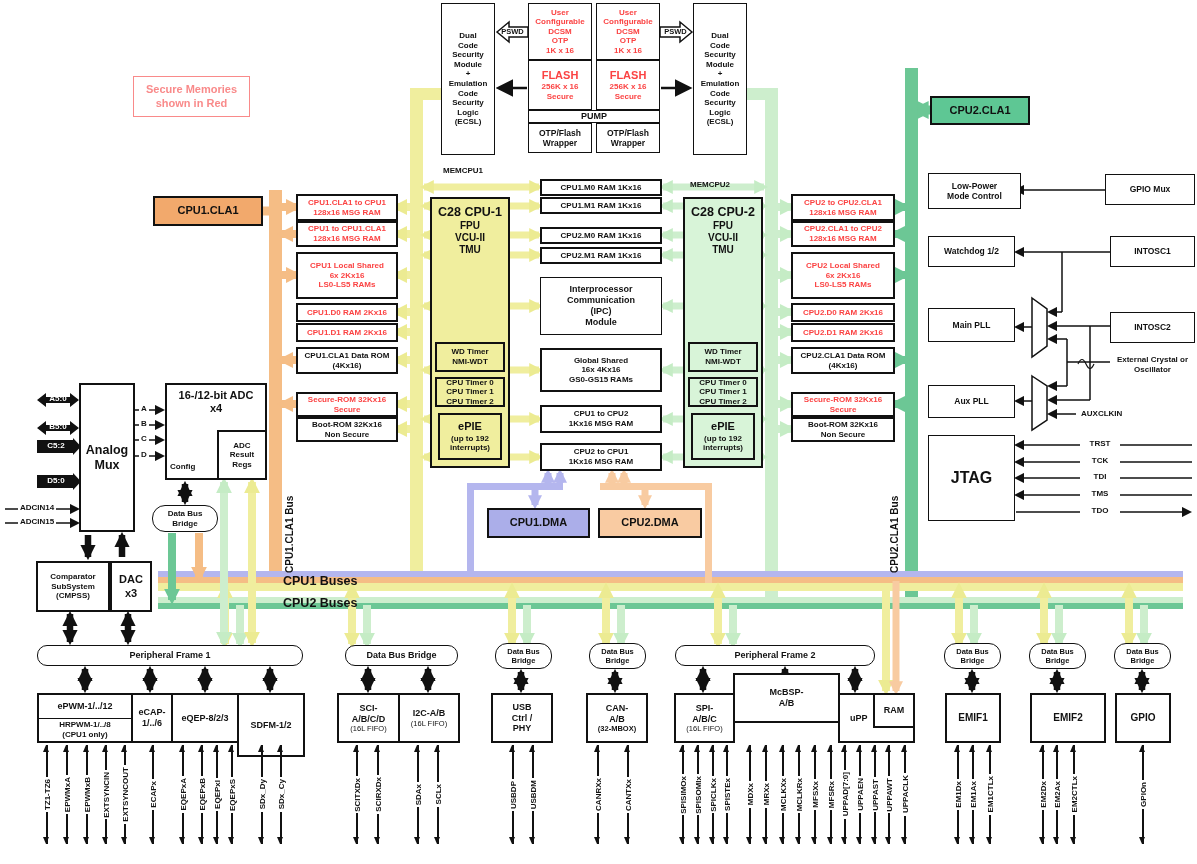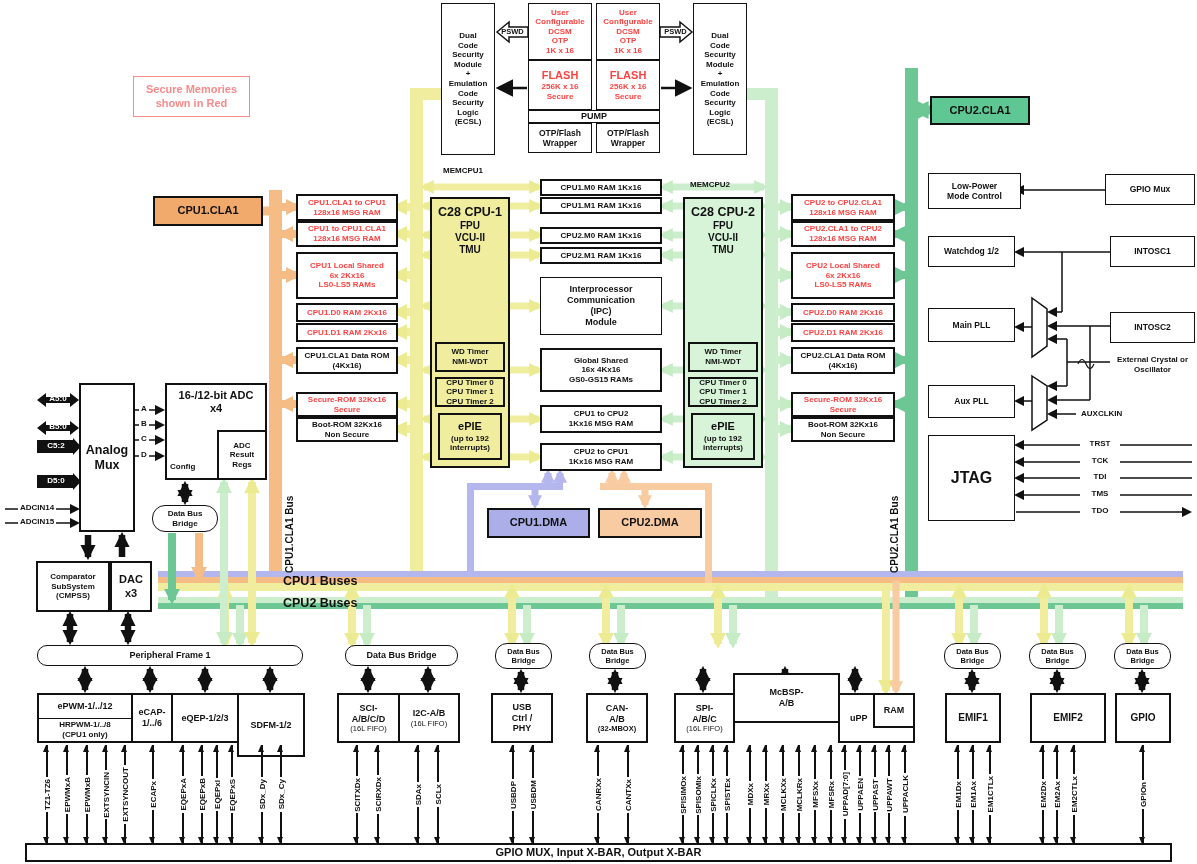--- a/index.html
+++ b/index.html
@@ -413,35 +413,36 @@
 (CMPSS)</div>
 <div class="bx b2 f11" style="left:110px;top:561px;width:42px;height:51px">DAC
 x3</div>
 
 <div class="bx f9 pill" style="left:37px;top:645px;width:266px;height:21px;border-radius:10px">Peripheral Frame 1</div>
 <div class="bx f9 pill" style="left:345px;top:645px;width:113px;height:21px;border-radius:10px">Data Bus Bridge</div>
 <div class="bx f7 pill" style="left:495px;top:643px;width:57px;height:26px">Data Bus
 Bridge</div>
 <div class="bx f7 pill" style="left:589px;top:643px;width:57px;height:26px">Data Bus
 Bridge</div>
+<div class="bx f9 pill" style="left:675px;top:645px;width:200px;height:21px;border-radius:10px">Peripheral Frame 2</div>
 <div class="bx f7 pill" style="left:944px;top:643px;width:57px;height:26px">Data Bus
 Bridge</div>
 <div class="bx f7 pill" style="left:1029px;top:643px;width:57px;height:26px">Data Bus
 Bridge</div>
 <div class="bx f7 pill" style="left:1114px;top:643px;width:57px;height:26px">Data Bus
 Bridge</div>
 
 <div class="bx b2" style="left:37px;top:693px;width:96px;height:50px;padding:0">
   <span class="f9" style="display:flex;align-items:center;justify-content:center;width:100%;height:24px;border-bottom:1.5px solid #111;box-sizing:border-box">ePWM-1/../12</span>
   <span class="f8" style="display:flex;align-items:center;justify-content:center;width:100%;flex:1">HRPWM-1/../8
 (CPU1 only)</span>
 </div>
 <div class="bx b2 f9" style="left:131px;top:693px;width:42px;height:50px">eCAP-
 1/../6</div>
-<div class="bx b2 f9" style="left:171px;top:693px;width:68px;height:50px">eQEP-1/2/3</div>
+<div class="bx b2 f9" style="left:171px;top:693px;width:68px;height:50px">eQEP-8/2/3</div>
 <div class="bx b2 f9" style="left:237px;top:693px;width:68px;height:64px">SDFM-1/2</div>
 <div class="bx b2" style="left:337px;top:693px;width:63px;height:50px">
   <span class="f9">SCI-
 A/B/C/D</span>
   <span class="f7" style="font-weight:normal">(16L FIFO)</span>
 </div>
 <div class="bx b2" style="left:398px;top:693px;width:62px;height:50px">
   <span class="f9">I2C-A/B</span>
   <span class="f7" style="font-weight:normal">(16L FIFO)</span>
 </div>
@@ -670,15 +671,14 @@
       <i class="t"></i>
       <b>EM2CTLx</b>
       <i class="a"></i>
     </div>
 <div class="sig" style="left:1135px">
       <i class="t"></i>
       <b>GPIOn</b>
       <i class="a"></i>
     </div>
 
-<div class="bx b2 f11" style="left:25px;top:843px;width:1147px;height:19px">GPIO MUX, Input X-BAR, Output X-BAR</div>
 
 </div>
 
 </body></html>

